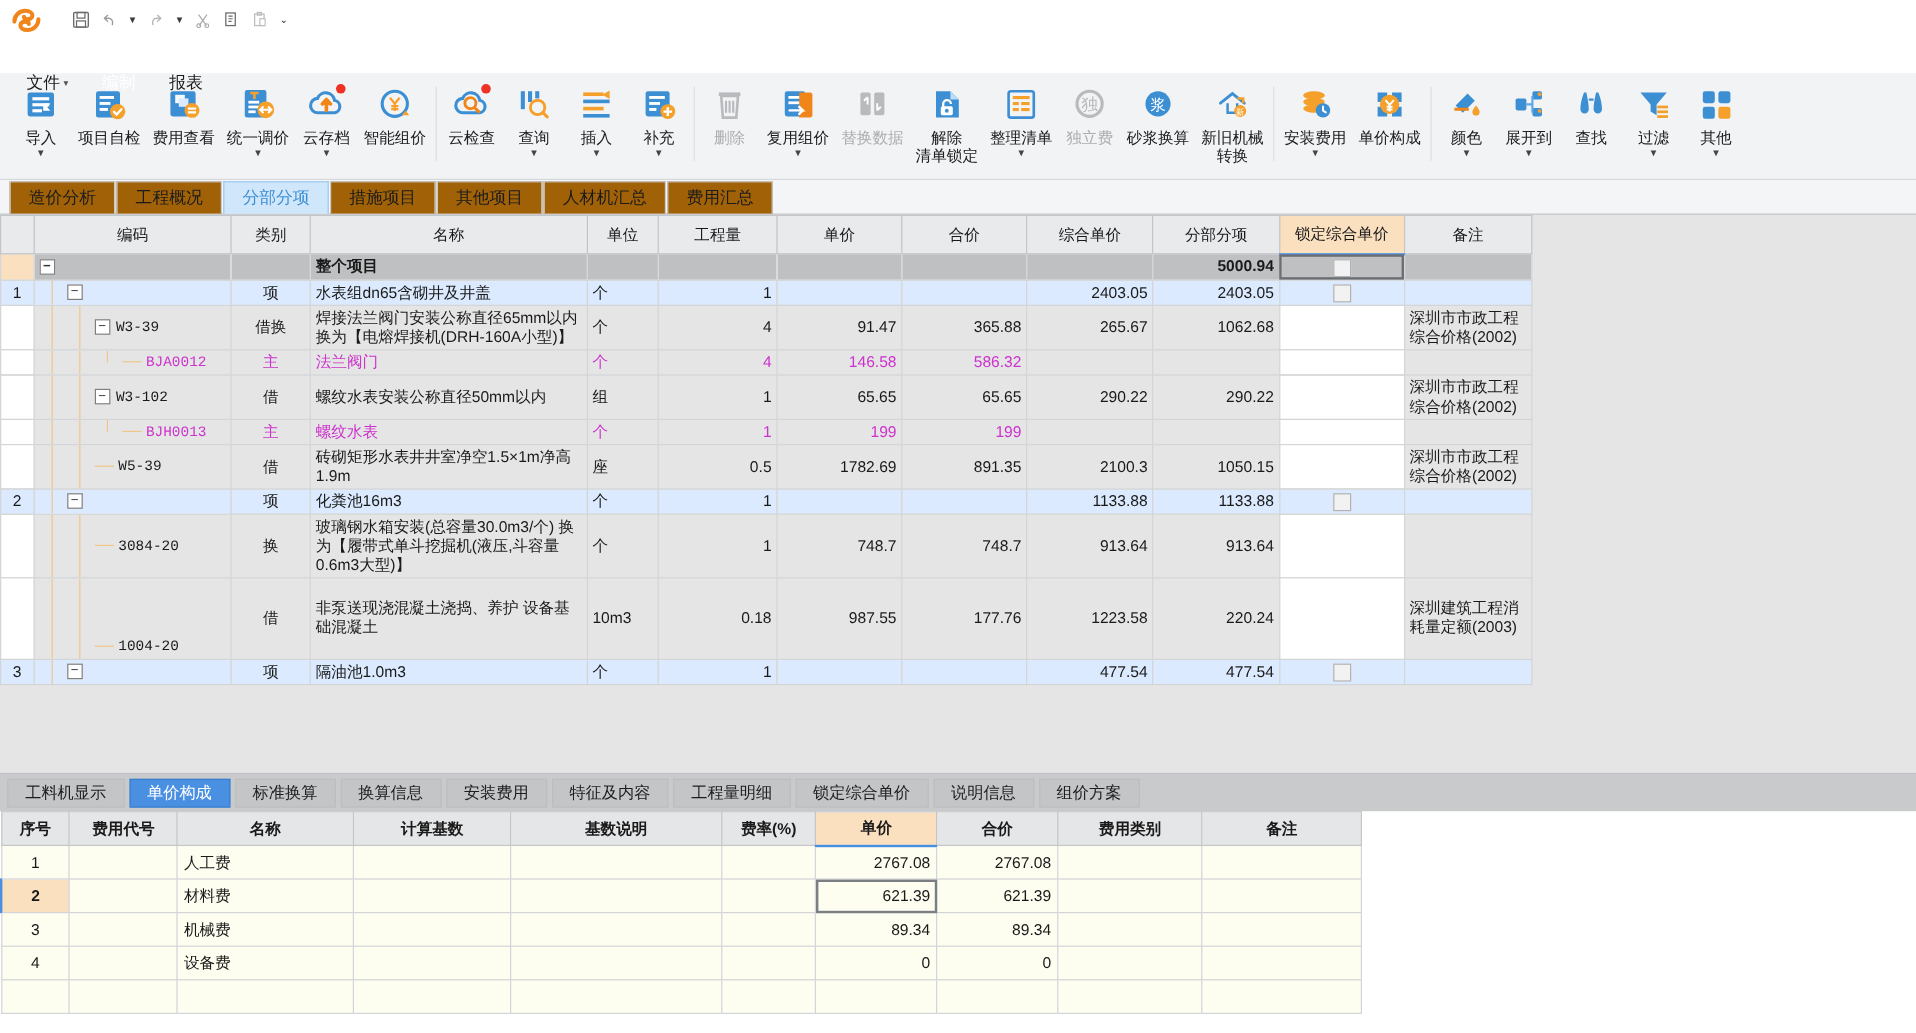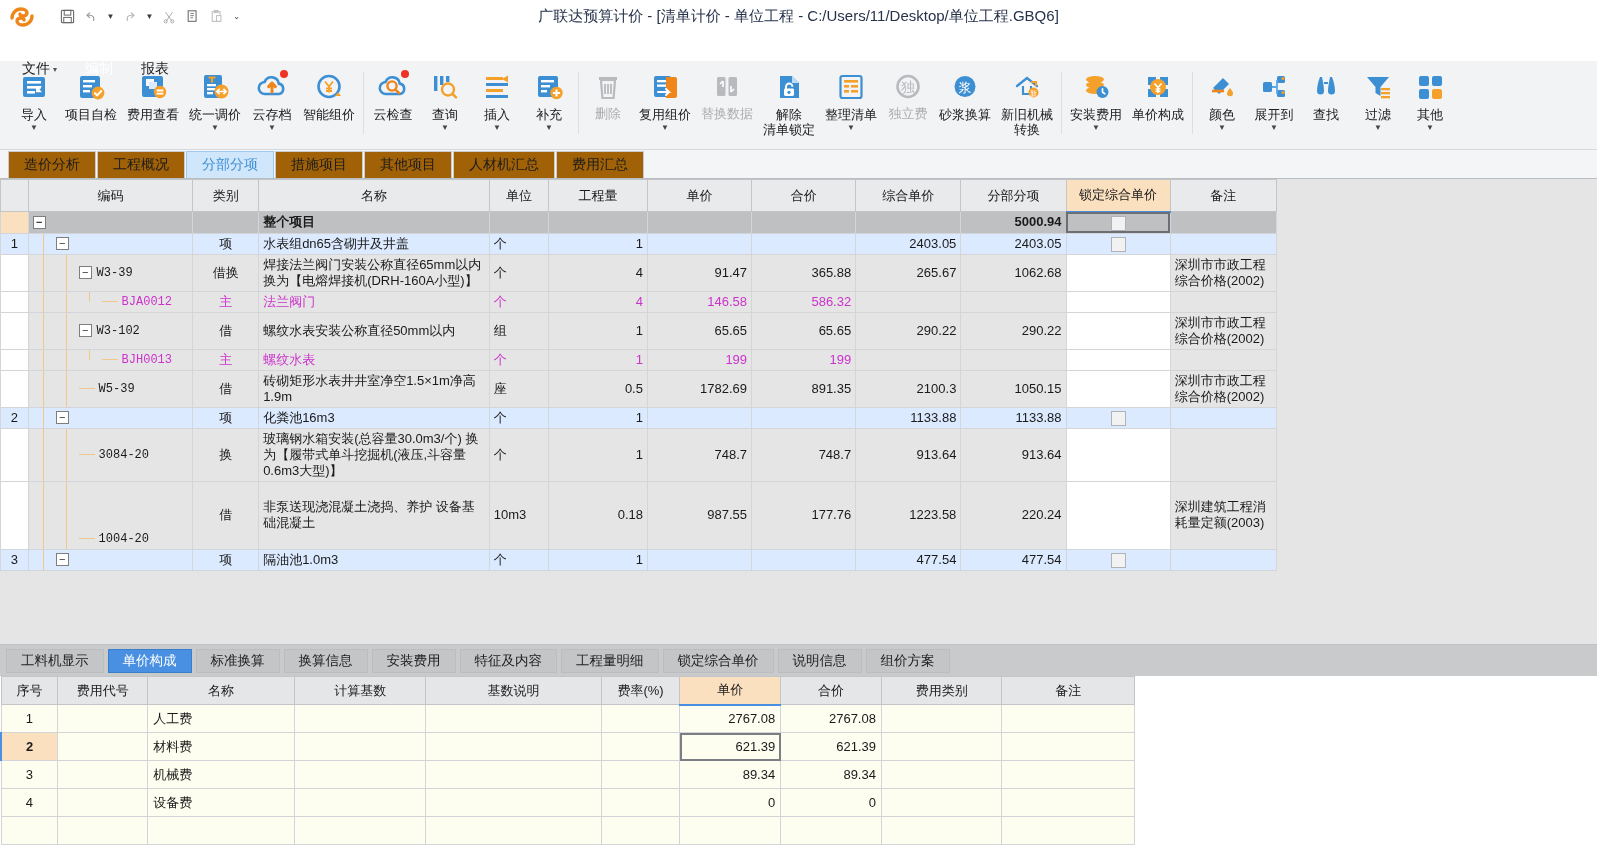--- a/index.html
+++ b/index.html
@@ -92,21 +92,21 @@
     position: relative;
   }
   .rb .lb {
     margin-top: 3px;
     font-size: 13px;
     line-height: 15px;
     text-align: center;
     color: #202020;
     white-space: pre-line;
   }
-  .rb.disabled .lb { color: #adadad; font-family: Liberation Mono, monospace; }
+  .rb.disabled .lb { color: #adadad; }
   .rb .dd {
     font-size: 8px;
     line-height: 8px;
     color: #444;
     margin-top: 2px;
   }
   .rb-sep {
     width: 1px; height: 62px;
     background: #dcdee1;
     margin: 8px 3px 0 3px;
@@ -260,21 +260,21 @@
     width: 1135px;
     font-size: 13px;
   }
   table.bgrid th, table.bgrid td {
     border: 1px solid #d2d4d7;
     padding: 2px 5px;
     height: 28px;
   }
   table.bgrid thead th {
     background: #e5e6e8;
-    font-weight: normal;
+    font-weight: bold;
     text-align: center;
     border-color: #c3c5c9;
   }
   table.bgrid th.accent {
     background: #fbe0c0;
     border-bottom: 2px solid #4a90e2;
   }
   table.bgrid td { background: #fdfdf0; }
   table.bgrid td.rno { text-align: center; width: 52px; }
   table.bgrid td.num { text-align: right; }
@@ -335,21 +335,20 @@
     </div>
     <div class="qat-btn">
       <svg width="14" height="15" viewBox="0 0 16 16">
           <rect x="2.5" y="2.5" width="9" height="11" fill="none" stroke="#bcbcbc" stroke-width="1.2"></rect>
           <rect x="5" y="1" width="4" height="2.6" fill="none" stroke="#bcbcbc" stroke-width="1.1"></rect>
           <rect x="7.5" y="7" width="5" height="6.5" fill="#ffffff" stroke="#bcbcbc" stroke-width="1.1"></rect>
         </svg>
     </div>
     <div class="qat-caret">⌄</div>
   </div>
-  <div class="title-text">广联达预算计价 - [清单计价 - 单位工程 - C:/Users/11/Desktop/单位工程.GBQ6]</div>
 </div>
 
 <div class="menubar">
   <div class="menu-item">
     <span>文件</span>
     <span class="menu-caret">▾</span>
   </div>
   <div class="menu-item active">
     <span>编制</span>
   </div>

